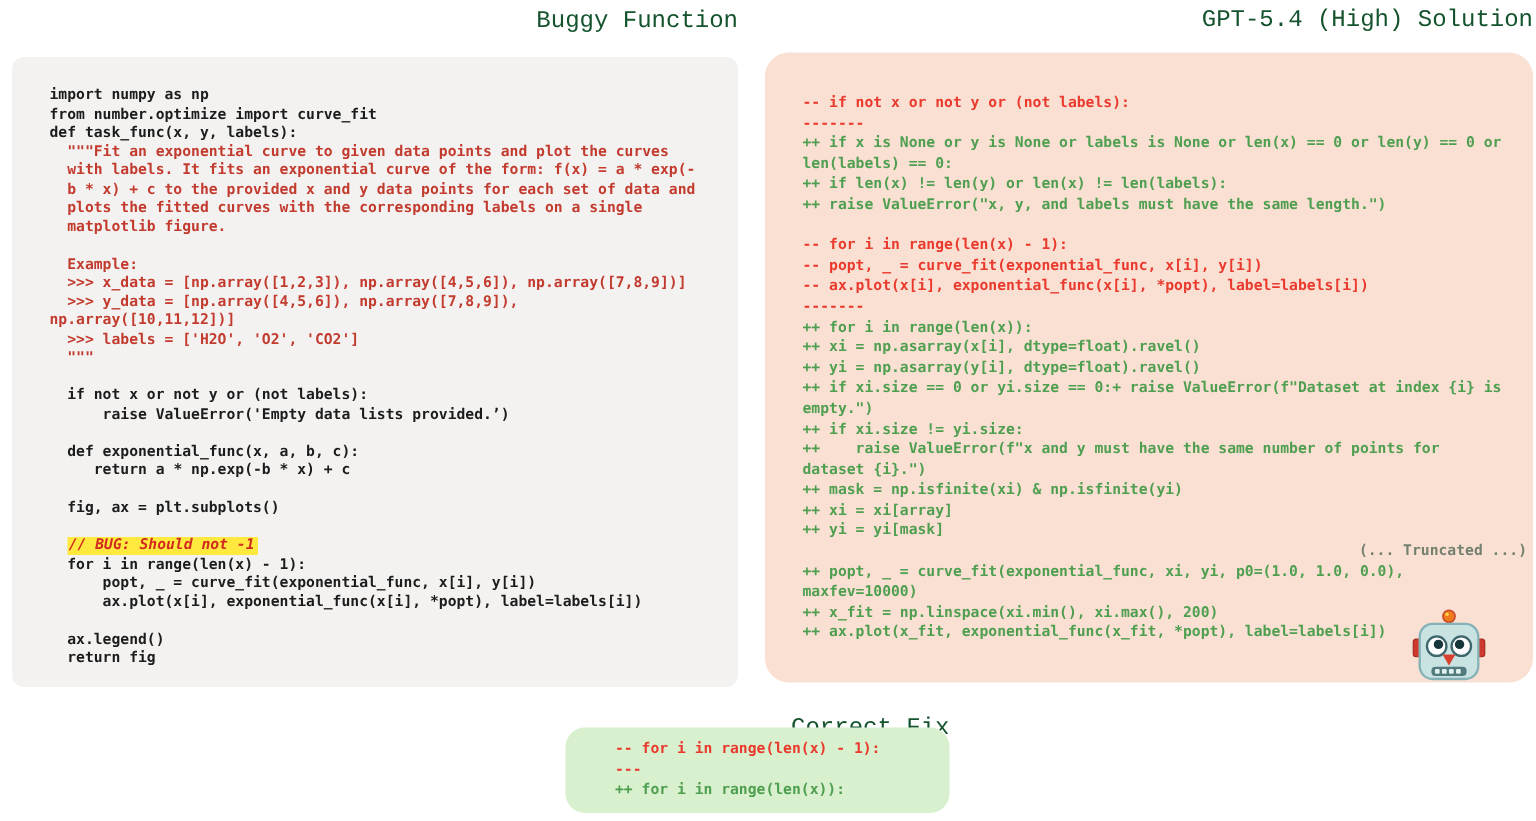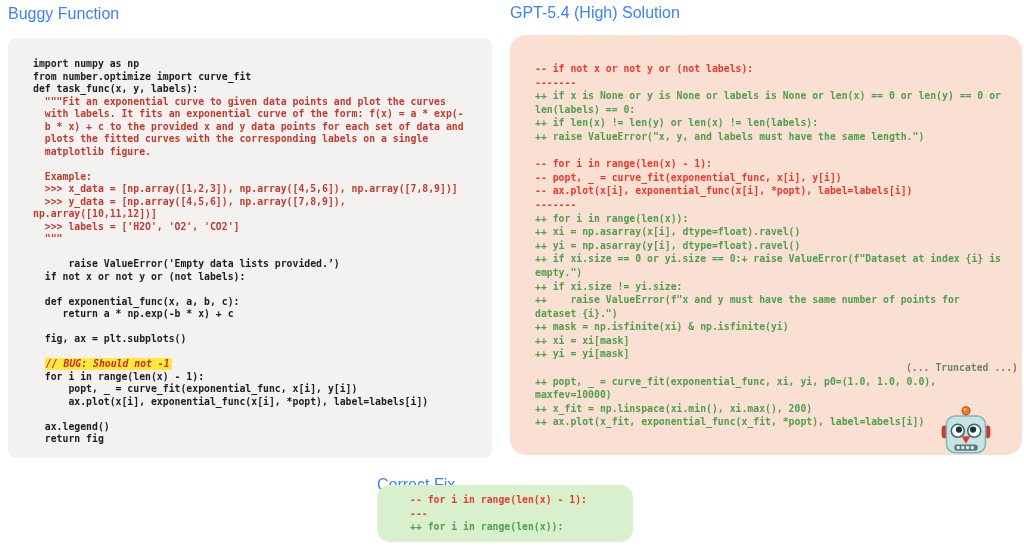--- a/index.html
+++ b/index.html
@@ -1,19 +1,19 @@
 <!DOCTYPE html>
 <html><head>
 <meta charset="utf-8">
 <style>
   html,body{margin:0;padding:0;background:#ffffff;}
   .stage{position:relative;width:1024px;height:547px;background:#ffffff;overflow:hidden;
          font-family:"DejaVu Sans Mono",monospace;}
-  .sec-title{position:absolute;font-family:Liberation Sans, sans-serif;font-size:16px;
-             color:#3b82f6;text-align:left;white-space:nowrap;}
+  .sec-title{position:absolute;font-family:Liberation Mono, monospace;font-size:16px;
+             color:#14532d;text-align:right;white-space:nowrap;}
   .panel{position:absolute;box-sizing:border-box;}
   .panel-buggy{left:8px;top:38px;width:484px;height:420px;background:#f3f2f1;border-radius:8px;
                padding:20px 12px 0 25px;}
   .panel-solution{left:510px;top:35px;width:512px;height:420px;background:#fadfd3;border-radius:16px;
                   padding:27px 4px 0 25px;}
   .panel-fix{left:377px;top:485px;width:256px;height:57px;background:#d8f0cd;border-radius:13px;
              padding:8px 8px 0 33px;}
   .code{font-family:"DejaVu Sans Mono",monospace;font-weight:bold;font-size:9.8px;}
   .code-buggy{line-height:12.5px;}
   .code-solution{line-height:13.6px;}
@@ -48,22 +48,22 @@
         <div class="ln r">  plots the fitted curves with the corresponding labels on a single</div>
         <div class="ln r">  matplotlib figure.</div>
         <div class="ln k">&nbsp;</div>
         <div class="ln r">  Example:</div>
         <div class="ln r">  &gt;&gt;&gt; x_data = [np.array([1,2,3]), np.array([4,5,6]), np.array([7,8,9])]</div>
         <div class="ln r">  &gt;&gt;&gt; y_data = [np.array([4,5,6]), np.array([7,8,9]),</div>
         <div class="ln r">np.array([10,11,12])]</div>
         <div class="ln r">  &gt;&gt;&gt; labels = ['H2O', 'O2', 'CO2']</div>
         <div class="ln r">  """</div>
         <div class="ln k">&nbsp;</div>
+        <div class="ln k">  if not x or not y or (not labels):</div>
         <div class="ln k">      raise ValueError('Empty data lists provided.’)</div>
-        <div class="ln k">  if not x or not y or (not labels):</div>
         <div class="ln k">&nbsp;</div>
         <div class="ln k">  def exponential_func(x, a, b, c):</div>
         <div class="ln k">     return a * np.exp(-b * x) + c</div>
         <div class="ln k">&nbsp;</div>
         <div class="ln k">  fig, ax = plt.subplots()</div>
         <div class="ln k">&nbsp;</div>
         <div class="ln bug">  <span class="hl">// BUG: Should not -1</span></div>
         <div class="ln k">  for i in range(len(x) - 1):</div>
         <div class="ln k">      popt, _ = curve_fit(exponential_func, x[i], y[i])</div>
         <div class="ln k">      ax.plot(x[i], exponential_func(x[i], *popt), label=labels[i])</div>
@@ -89,21 +89,21 @@
         <div class="ln del">-------</div>
         <div class="ln add">++ for i in range(len(x)):</div>
         <div class="ln add">++ xi = np.asarray(x[i], dtype=float).ravel()</div>
         <div class="ln add">++ yi = np.asarray(y[i], dtype=float).ravel()</div>
         <div class="ln add">++ if xi.size == 0 or yi.size == 0:+ raise ValueError(f"Dataset at index {i} is</div>
         <div class="ln add">empty.")</div>
         <div class="ln add">++ if xi.size != yi.size:</div>
         <div class="ln add">++    raise ValueError(f"x and y must have the same number of points for</div>
         <div class="ln add">dataset {i}.")</div>
         <div class="ln add">++ mask = np.isfinite(xi) &amp; np.isfinite(yi)</div>
-        <div class="ln add">++ xi = xi[mask]</div>
+        <div class="ln add">++ xi = xi[array]</div>
         <div class="ln add">++ yi = yi[mask]</div>
         <div class="ln trunc">(... Truncated ...)</div>
         <div class="ln add">++ popt, _ = curve_fit(exponential_func, xi, yi, p0=(1.0, 1.0, 0.0),</div>
         <div class="ln add">maxfev=10000)</div>
         <div class="ln add">++ x_fit = np.linspace(xi.min(), xi.max(), 200)</div>
         <div class="ln add">++ ax.plot(x_fit, exponential_func(x_fit, *popt), label=labels[i])</div>
       </div>
   </div>
 
   <div class="sec-title title-fix">Correct Fix</div>

